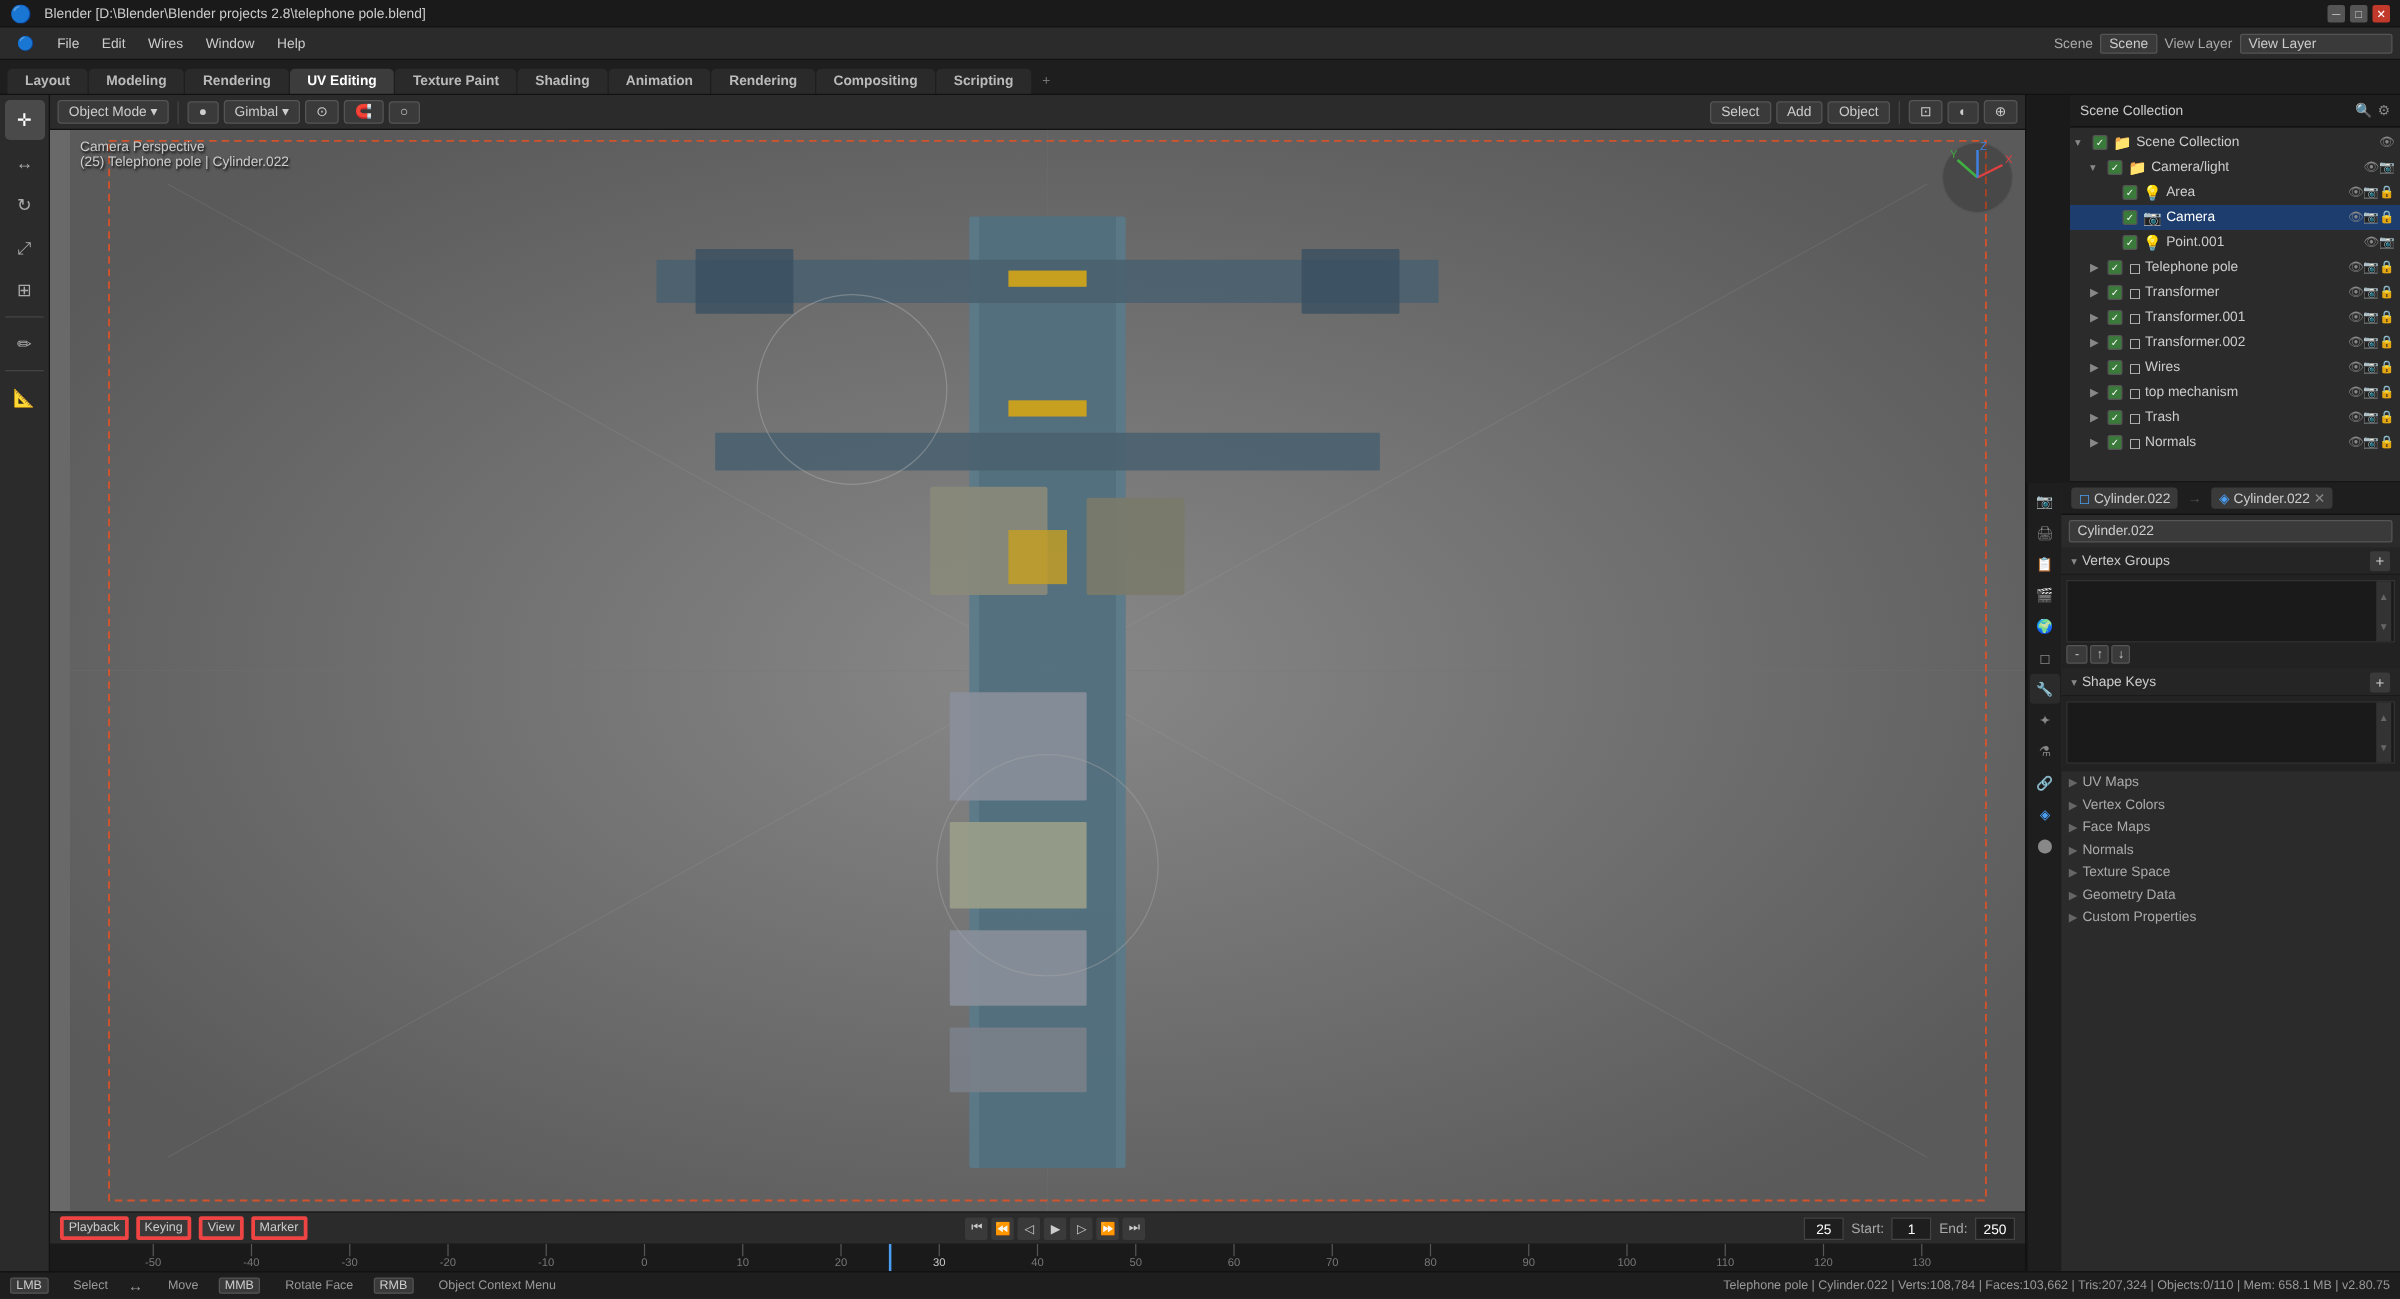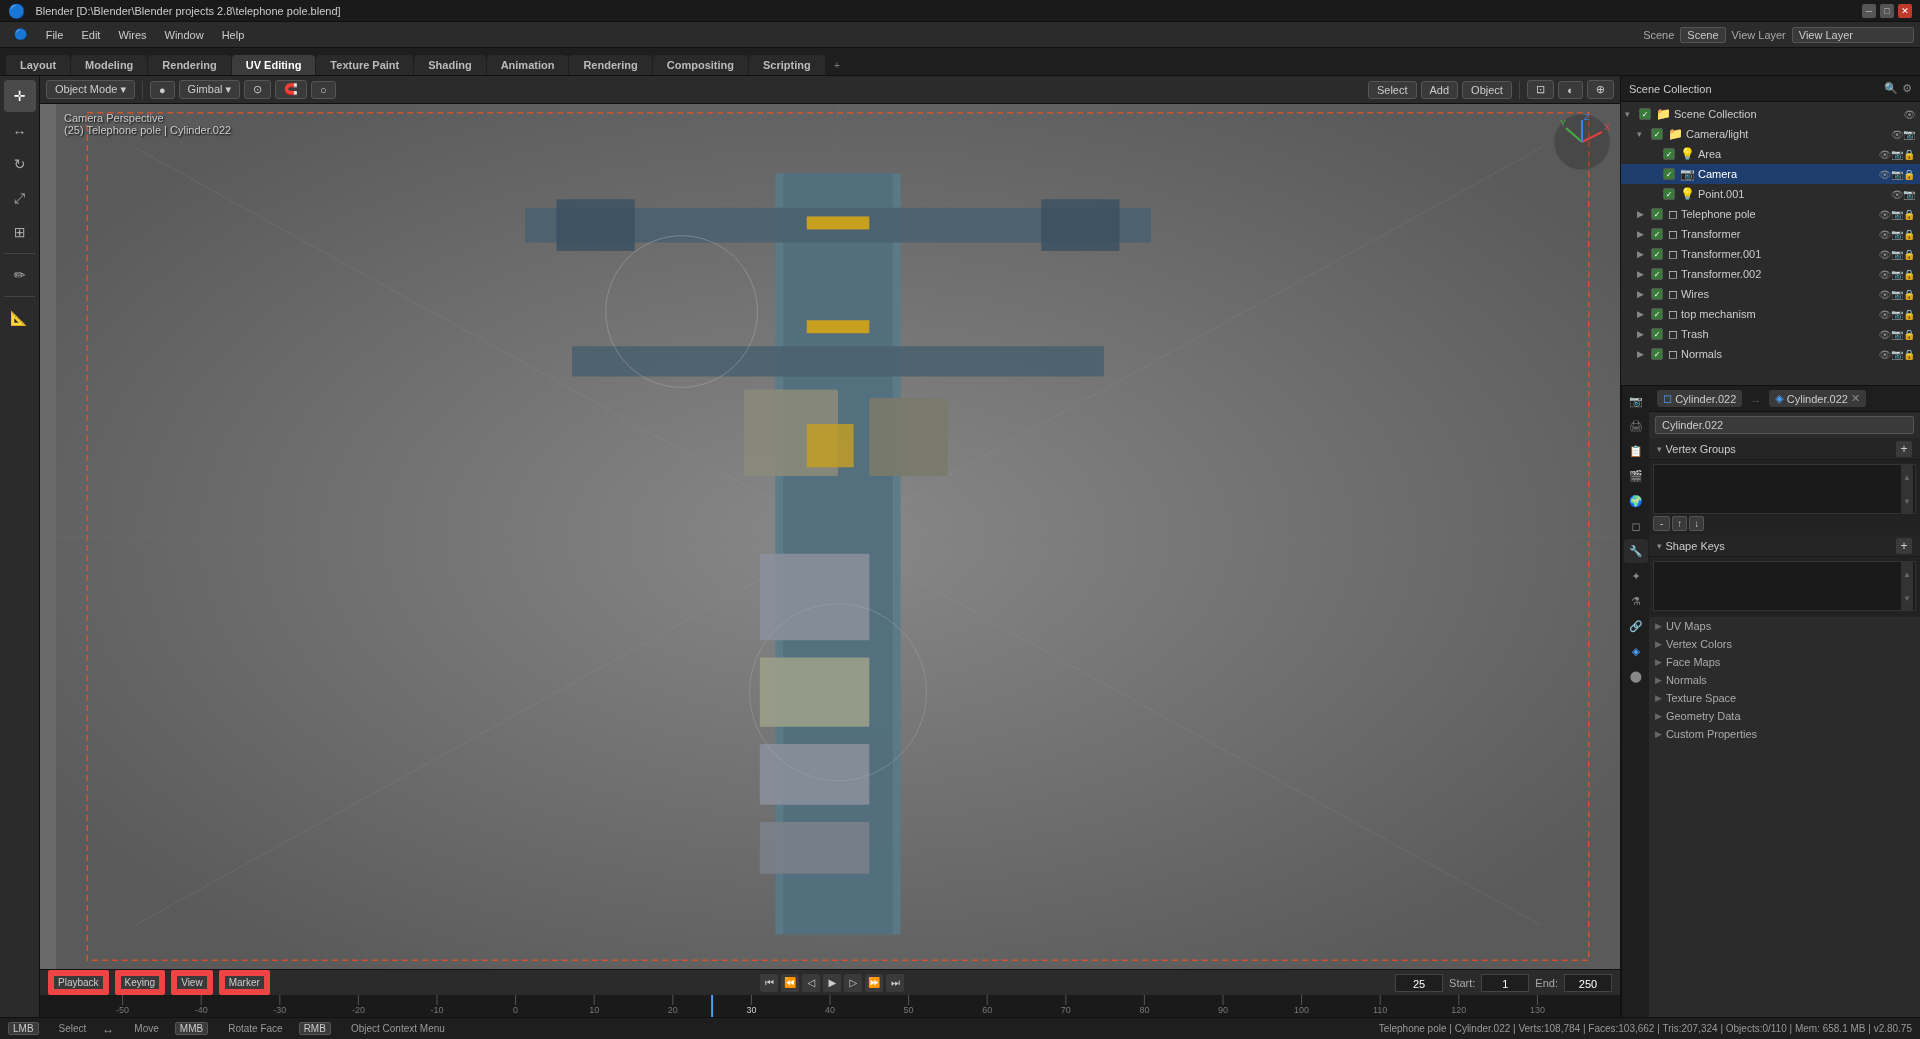--- a/index.html
+++ b/index.html
@@ -182,21 +182,21 @@
       width: 18px; height: 18px;
       border-radius: 2px;
       cursor: pointer;
       display: flex; align-items: center; justify-content: center;
       font-size: 10px;
     }
     .frame-num {
       background: #1e1e1e;
       border: 1px solid #444;
       color: #fff;
-      width: 48px; height: 18px;
+      width: 32px; height: 18px;
       text-align: center;
       font-size: 11px;
       line-height: 18px;
     }
 
     .outliner {
       background: #2b2b2b;
       flex: 0 0 auto;
       height: 320px;
       overflow-y: auto;
@@ -321,21 +321,21 @@
       background: #2b2b2b;
       height: 26px;
       display: flex;
       align-items: center;
       padding: 0 8px;
       gap: 6px;
       border-top: 1px solid #111;
     }
     .tl-dropdown {
       background: #3a3a3a;
-      border: 6px solid #ef4444;
+      border: 3px solid #ef4444;
       color: #ccc;
       padding: 1px 4px;
       border-radius: 2px;
       font-size: 10px;
     }
     .tl-ruler {
       background: #1a1a1a;
       height: 20px;
       position: relative;
       overflow: hidden;
@@ -621,21 +621,21 @@
               <text x="95%" y="18" font-size="9" fill="#777" text-anchor="middle">130</text>
             </svg>
           </div>
         </div>
       </div>
     </div>
   </div>
 
   <div class="right-panel-full">
 
-    <div class="outliner" style="height:310px;">
+    <div class="outliner" style="height:310px;margin-left:35px;">
       <div class="outliner-header">
         <span style="color:#ccc;font-size:11px;">Scene Collection</span>
         <div style="display:flex;gap:4px;">
           <div style="color:#888;font-size:11px;">🔍</div>
           <div style="color:#888;font-size:11px;">⚙</div>
         </div>
       </div>
       <div class="outliner-tree">
 
         <div class="scene-row">

